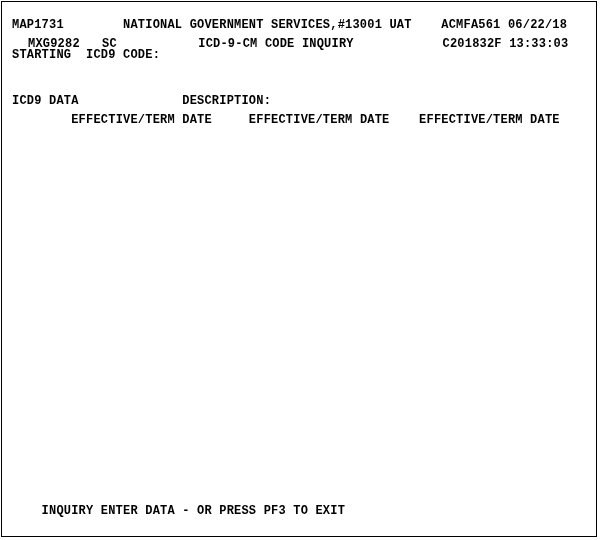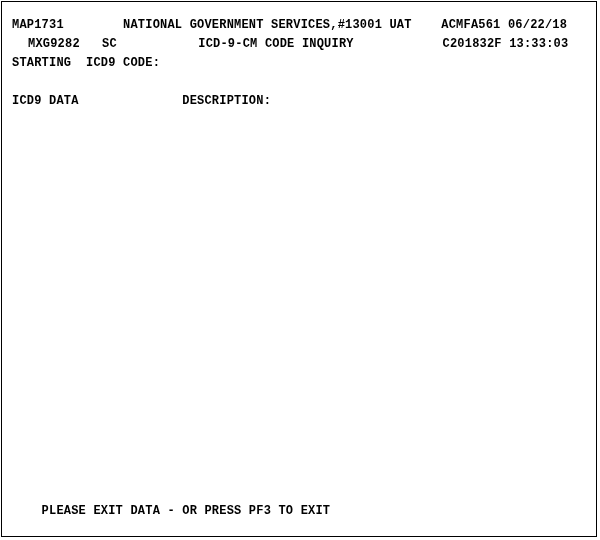--- a/index.html
+++ b/index.html
@@ -19,27 +19,28 @@
       box-sizing: border-box;
     }
     .line {
       position: absolute;
       left: 10px;
       white-space: pre;
       letter-spacing: 0.2px;
     }
     .l1 { top: 16px; }
     .l2 { top: 35px; margin-left: 16px; }
-    .l3 { top: 54px; }
+    .l3 { top: 46px; }
     .l4 { top: 92px; }
     .l5 { top: 111px; }
     .lfoot { top: 502px; }
   </style>
 </head>
 <body>
 
 <div class="terminal">
   <div class="line l1"><span>MAP1731</span>        <span>NATIONAL GOVERNMENT SERVICES,#13001 UAT</span>    <span>ACMFA561</span> <span>06/22/18</span></div>
   <div class="line l2"><span>MXG9282</span>   <span>SC</span>           <span>ICD-9-CM CODE INQUIRY</span>            <span>C201832F</span> <span>13:33:03</span></div>
   <div class="line l3"><span>STARTING</span>  <span>ICD9 CODE:</span><span></span></div>
   <div class="line l4"><span>ICD9 DATA</span>              <span>DESCRIPTION:</span></div>
-  <div class="line lfoot">    <span>PLEASE EXIT DATA - OR PRESS PF3 TO EXIT</span></div>
+  <div class="line l5">        <span>EFFECTIVE/TERM DATE</span>     <span>EFFECTIVE/TERM DATE</span>    <span>EFFECTIVE/TERM DATE</span></div>
+  <div class="line lfoot">    <span>INQUIRY ENTER DATA - OR PRESS PF3 TO EXIT</span></div>
 </div>
 
 </body></html>

